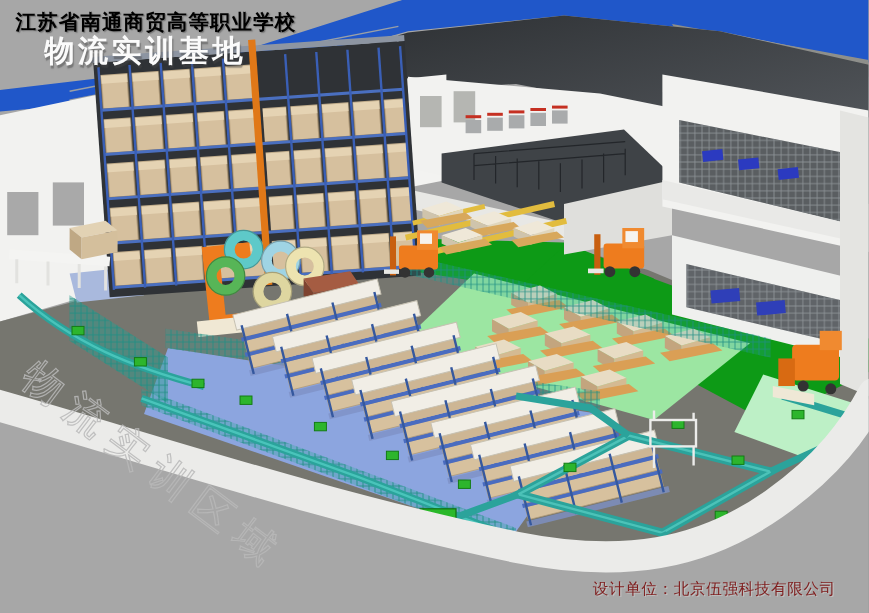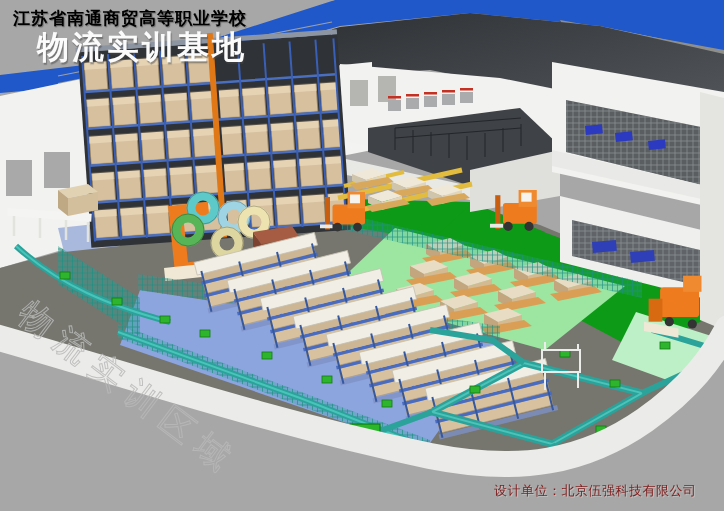--- a/index.html
+++ b/index.html
@@ -2,21 +2,21 @@
 <html><head>
 <meta charset="utf-8">
 <style>
   html,body{margin:0;padding:0;background:#888;}
   .stage{position:relative;width:724px;height:511px;overflow:hidden;
          font-family:"DejaVu Sans",sans-serif;background:#a7a7a7;}
   .stage svg{position:absolute;left:0;top:0;}
   .overlay{position:absolute;white-space:nowrap;}
   .school{left:13px;top:7px;font-size:17px;font-weight:bold;color:#000000;
           letter-spacing:1px;text-shadow:1px 1px 1px rgba(70,70,70,.55);}
-  .title{left:37px;top:26px;font-size:32px;font-weight:bold;color:#fbfbfb;
+  .title{left:37px;top:26px;font-size:25px;font-weight:bold;color:#fbfbfb;
          letter-spacing:3px;text-shadow:1px 2px 1px rgba(70,70,70,.5);}
   .credit{left:494px;top:482px;font-size:13px;color:#7f1d1d;letter-spacing:.5px;
           font-weight:normal;text-shadow:1px 1px 0 rgba(255,255,255,.28);}
 </style>
 </head>
 <body>
 
 <div class="stage">
 <svg width="724" height="511" viewBox="0 0 724 511">
   <defs>

